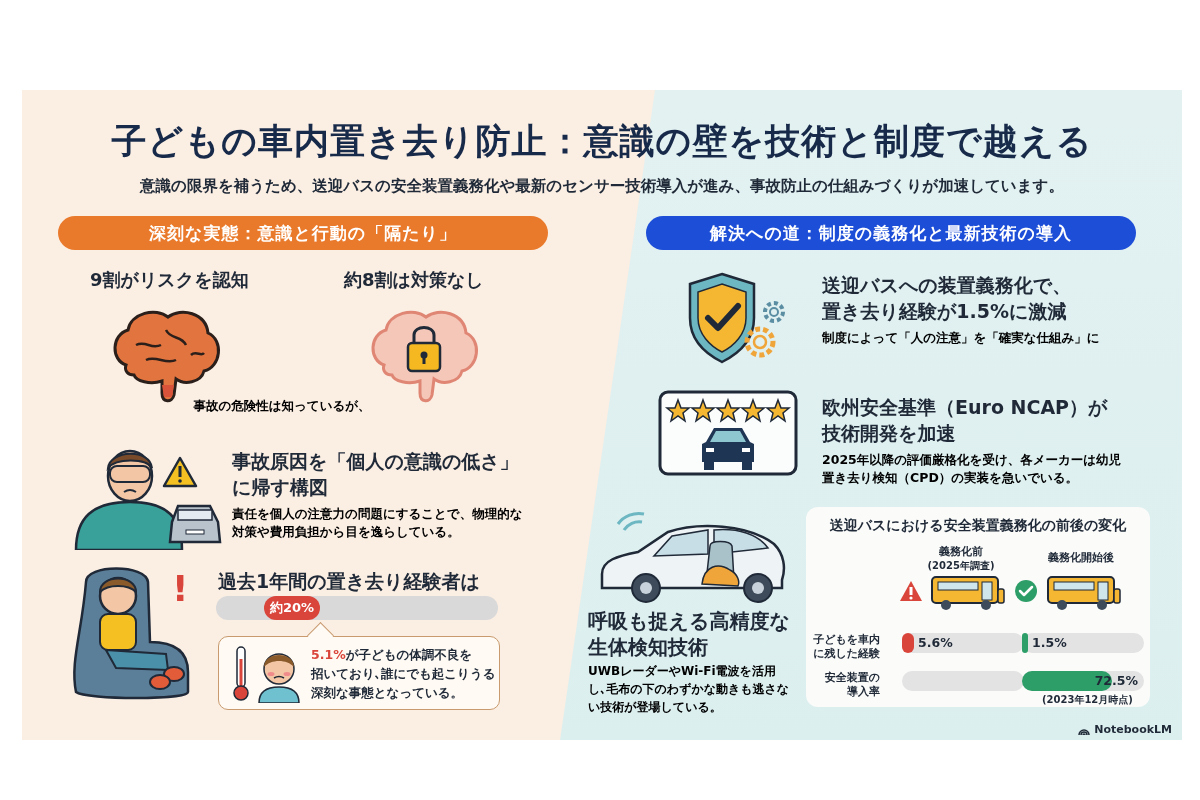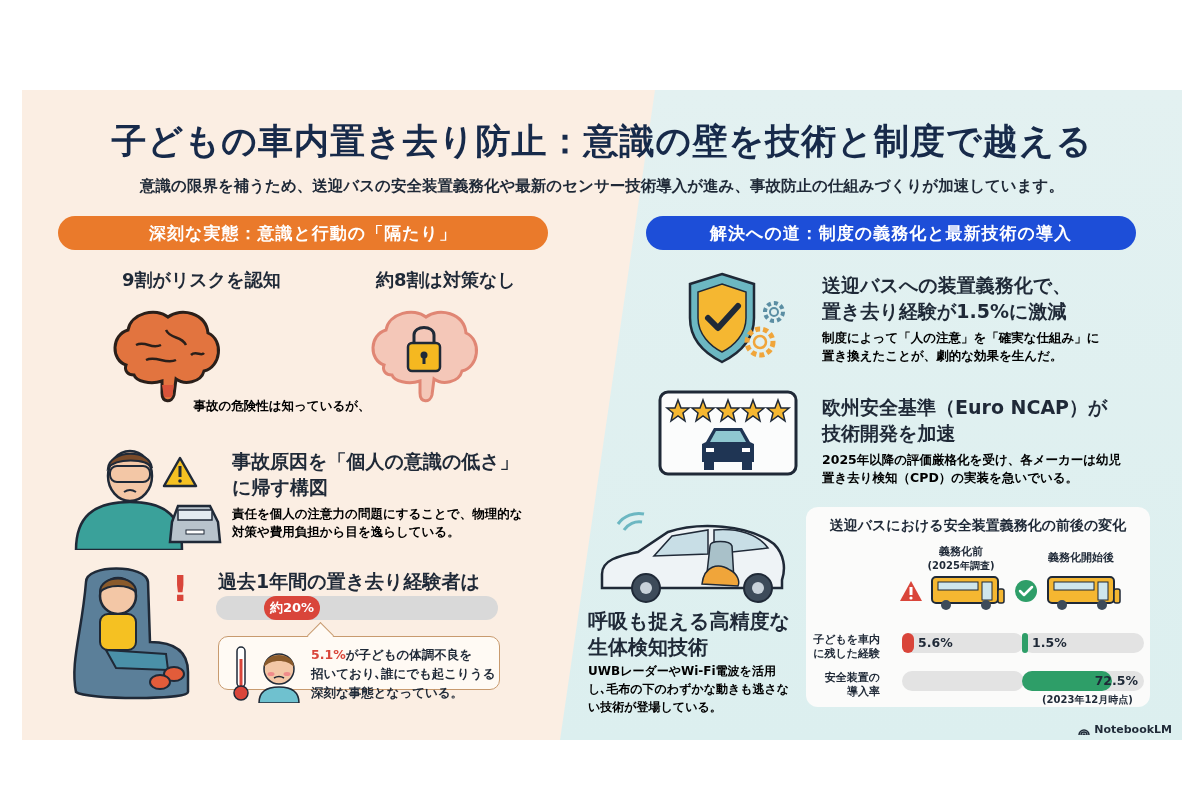--- a/index.html
+++ b/index.html
@@ -26,35 +26,35 @@
   }
 
   .pill {
     position: absolute; height: 34px; border-radius: 17px; color: #fff;
     font-weight: bold; font-size: 17px; display: flex; align-items: center; justify-content: center;
     letter-spacing: 1px;
   }
   .pill-orange { left: 36px; top: 126px; width: 490px; background: #ea7a2b; }
   .pill-teal { left: 624px; top: 126px; width: 490px; background: #1d4ed8; }
 
-  .h-stat { position: absolute; font-weight: bold; font-size: 18px; color: #1f2937; margin-left: 32px; }
+  .h-stat { position: absolute; font-weight: bold; font-size: 18px; color: #1f2937; }
   .body-txt { position: absolute; font-size: 12.5px; color: #000000; line-height: 19px; font-weight: bold; }
   .head-txt { position: absolute; font-weight: bold; font-size: 19px; color: #1f2937; line-height: 26px; }
 
   .icon { position: absolute; }
 
   
   .bar-track { position: absolute; background: #d9d9d9; border-radius: 12px; }
   .bar-fill-red {
     position: absolute; left: 0; top: 0; height: 100%; background: #d9453a; border-radius: 12px;
     color: #fff; font-weight: bold; font-size: 13px; display: flex; align-items: center; justify-content: center;
   }
 
   .callout {
-    position: absolute; left: 196px; top: 546px; width: 282px; height: 54px;
+    position: absolute; left: 196px; top: 546px; width: 282px; height: 74px;
     background: #fffaf4; border: 1.5px solid #c89a6e; border-radius: 10px;
   }
   .callout::before {
     content: ""; position: absolute; left: 92px; top: -11px; width: 18px; height: 18px;
     background: #fffaf4; border-left: 1.5px solid #c89a6e; border-top: 1.5px solid #c89a6e;
     transform: rotate(45deg);
   }
   .callout-text { position: absolute; left: 92px; top: 8px; font-size: 12.5px; line-height: 19px; font-weight: bold; color: #1f2937; }
   .accent-red { color: #d9453a; }
 
@@ -166,21 +166,20 @@
     <path d="M26 48 L36 58 L56 36" fill="none" stroke="#1f2937" stroke-width="6" stroke-linecap="round" stroke-linejoin="round"></path>
     <circle cx="92" cy="42" r="9" fill="none" stroke="#5b8ea3" stroke-width="4" stroke-dasharray="4 3"></circle>
     <circle cx="92" cy="42" r="4" fill="none" stroke="#5b8ea3" stroke-width="2"></circle>
     <circle cx="78" cy="72" r="13" fill="none" stroke="#f0a53a" stroke-width="5" stroke-dasharray="5 3"></circle>
     <circle cx="78" cy="72" r="6" fill="none" stroke="#f0a53a" stroke-width="2.5"></circle>
   </svg>
 
   <div class="head-txt" style="left:800px; top:182px;">送迎バスへの装置義務化で、</div>
   <div class="head-txt" style="left:800px; top:208px;">置き去り経験が1.5%に激減</div>
   <div class="body-txt" style="left:800px; top:238px;">制度によって「人の注意」を「確実な仕組み」に</div>
-  <div class="body-txt" style="left:800px; top:256px;">置き換えたことが、劇的な効果を生んだ。</div>
 
   <svg class="icon" style="left:636px; top:300px;" width="140" height="86" viewBox="0 0 140 86">
     <rect x="2" y="2" width="136" height="82" rx="8" fill="#fbfcfc" stroke="#1f2937" stroke-width="3"></rect>
     <g fill="#f5b731" stroke="#1f2937" stroke-width="1.5">
       <path d="M20 10 L23 18 L31 18 L25 23 L27 31 L20 26 L13 31 L15 23 L9 18 L17 18 Z"></path>
       <path d="M45 10 L48 18 L56 18 L50 23 L52 31 L45 26 L38 31 L40 23 L34 18 L42 18 Z"></path>
       <path d="M70 10 L73 18 L81 18 L75 23 L77 31 L70 26 L63 31 L65 23 L59 18 L67 18 Z"></path>
       <path d="M95 10 L98 18 L106 18 L100 23 L102 31 L95 26 L88 31 L90 23 L84 18 L92 18 Z"></path>
       <path d="M120 10 L123 18 L131 18 L125 23 L127 31 L120 26 L113 31 L115 23 L109 18 L117 18 Z"></path>
     </g>

